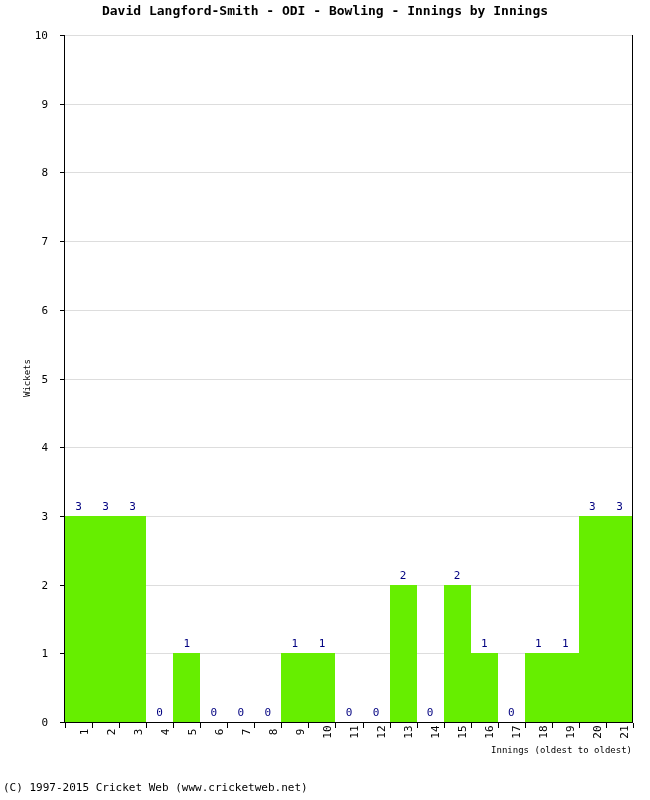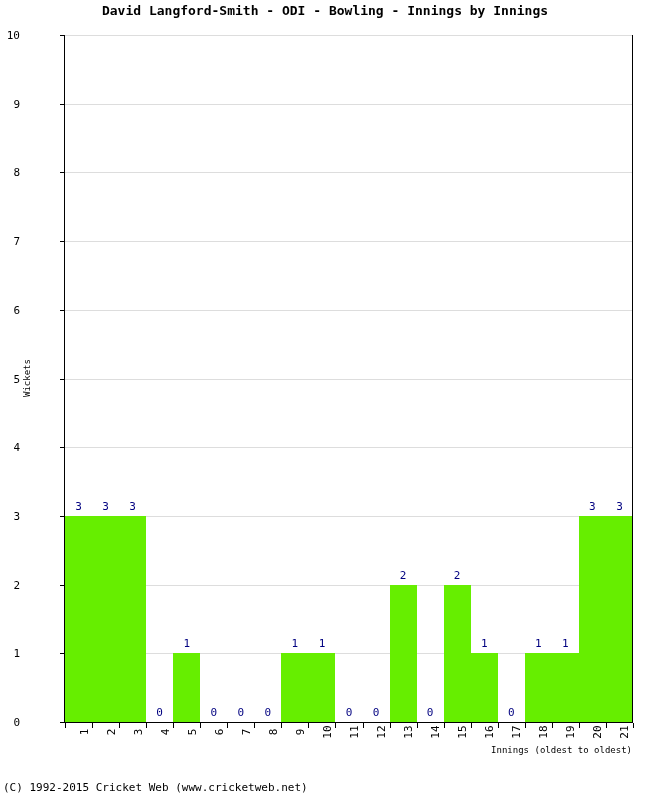--- a/index.html
+++ b/index.html
@@ -14,20 +14,21 @@
     font-family: "DejaVu Sans Mono", "Liberation Mono", monospace;
     overflow: hidden;
   }
 
   #chart-root {
     position: absolute;
     left: 0;
     top: 0;
     width: 610px;
     height: 800px;
+    padding-left: 28px;
   }
 
   
   #chart-title {
     position: absolute;
     left: 0;
     top: 3px;
     width: 650px;
     text-align: center;
     font-size: 13px;
@@ -283,15 +284,15 @@
       <div class="xlabel" style="left: 483.238px;">16</div>
       <div class="xlabel" style="left: 510.286px;">17</div>
       <div class="xlabel" style="left: 537.333px;">18</div>
       <div class="xlabel" style="left: 564.381px;">19</div>
       <div class="xlabel" style="left: 591.429px;">20</div>
       <div class="xlabel" style="left: 618.476px;">21</div>
     </div>
 
   <div id="xaxis-title">Innings (oldest to oldest)</div>
 
-  <div id="footer">(C) 1992-2015 Cricket Web (www.cricketweb.net)</div>
+  <div id="footer">(C) 1997-2015 Cricket Web (www.cricketweb.net)</div>
 
 </div>
 
 </body></html>

